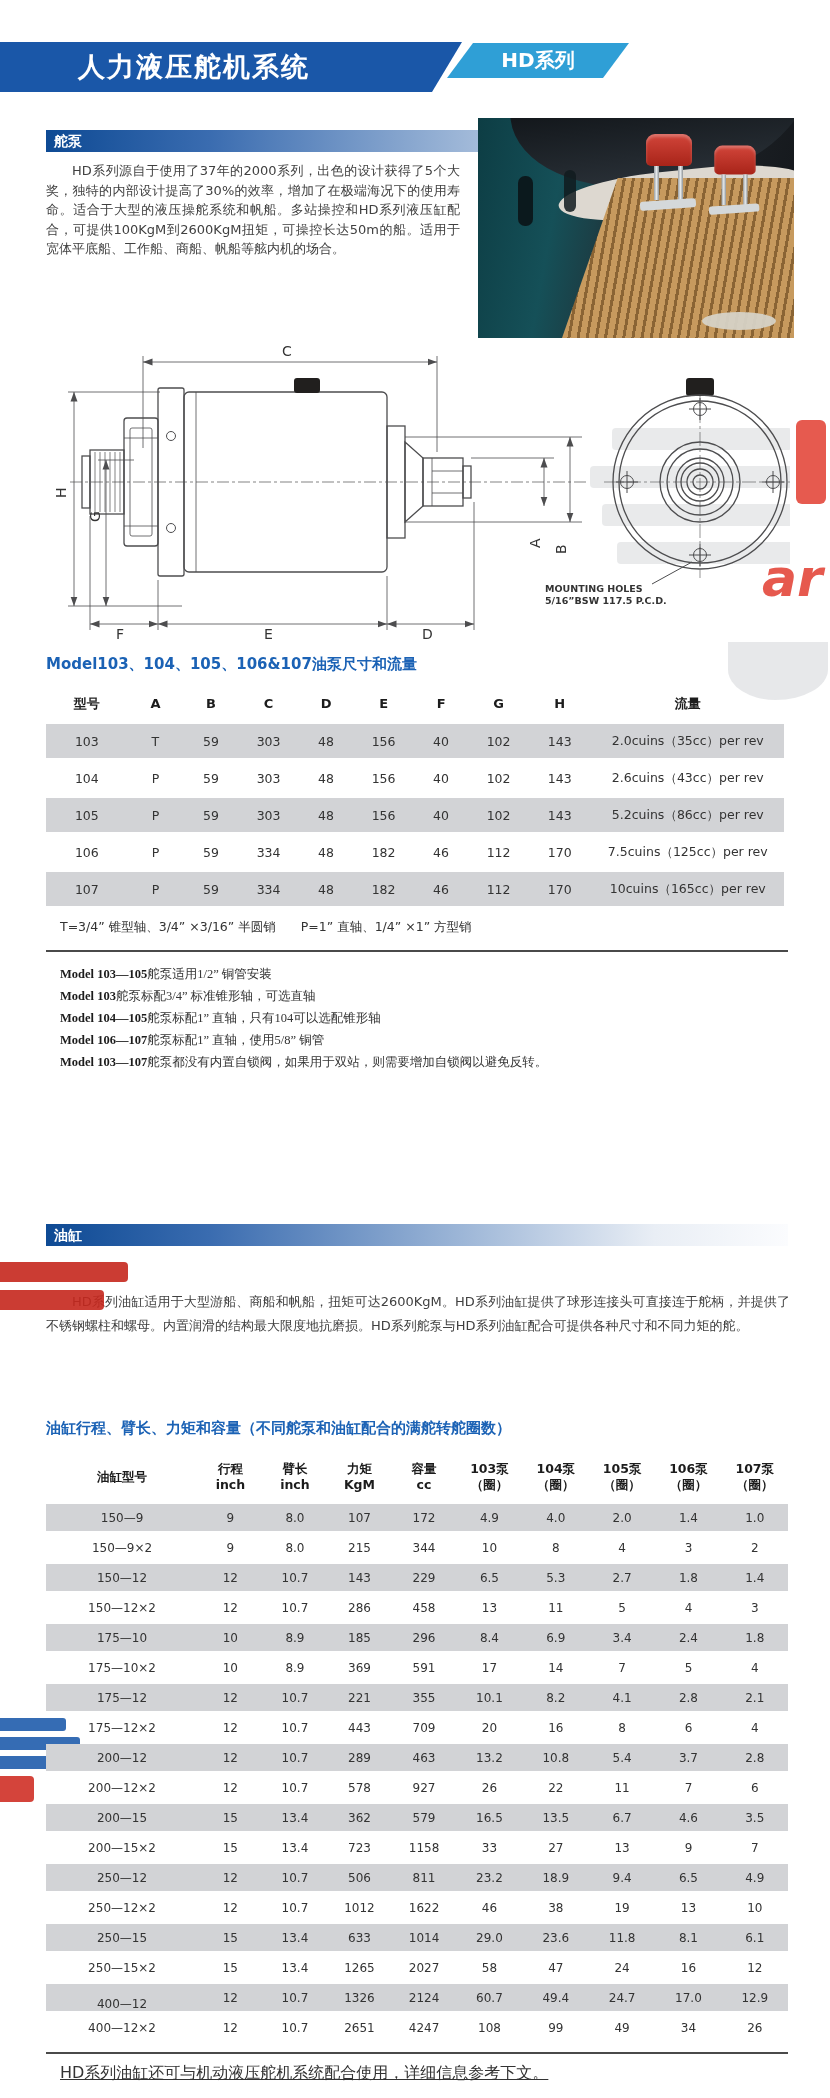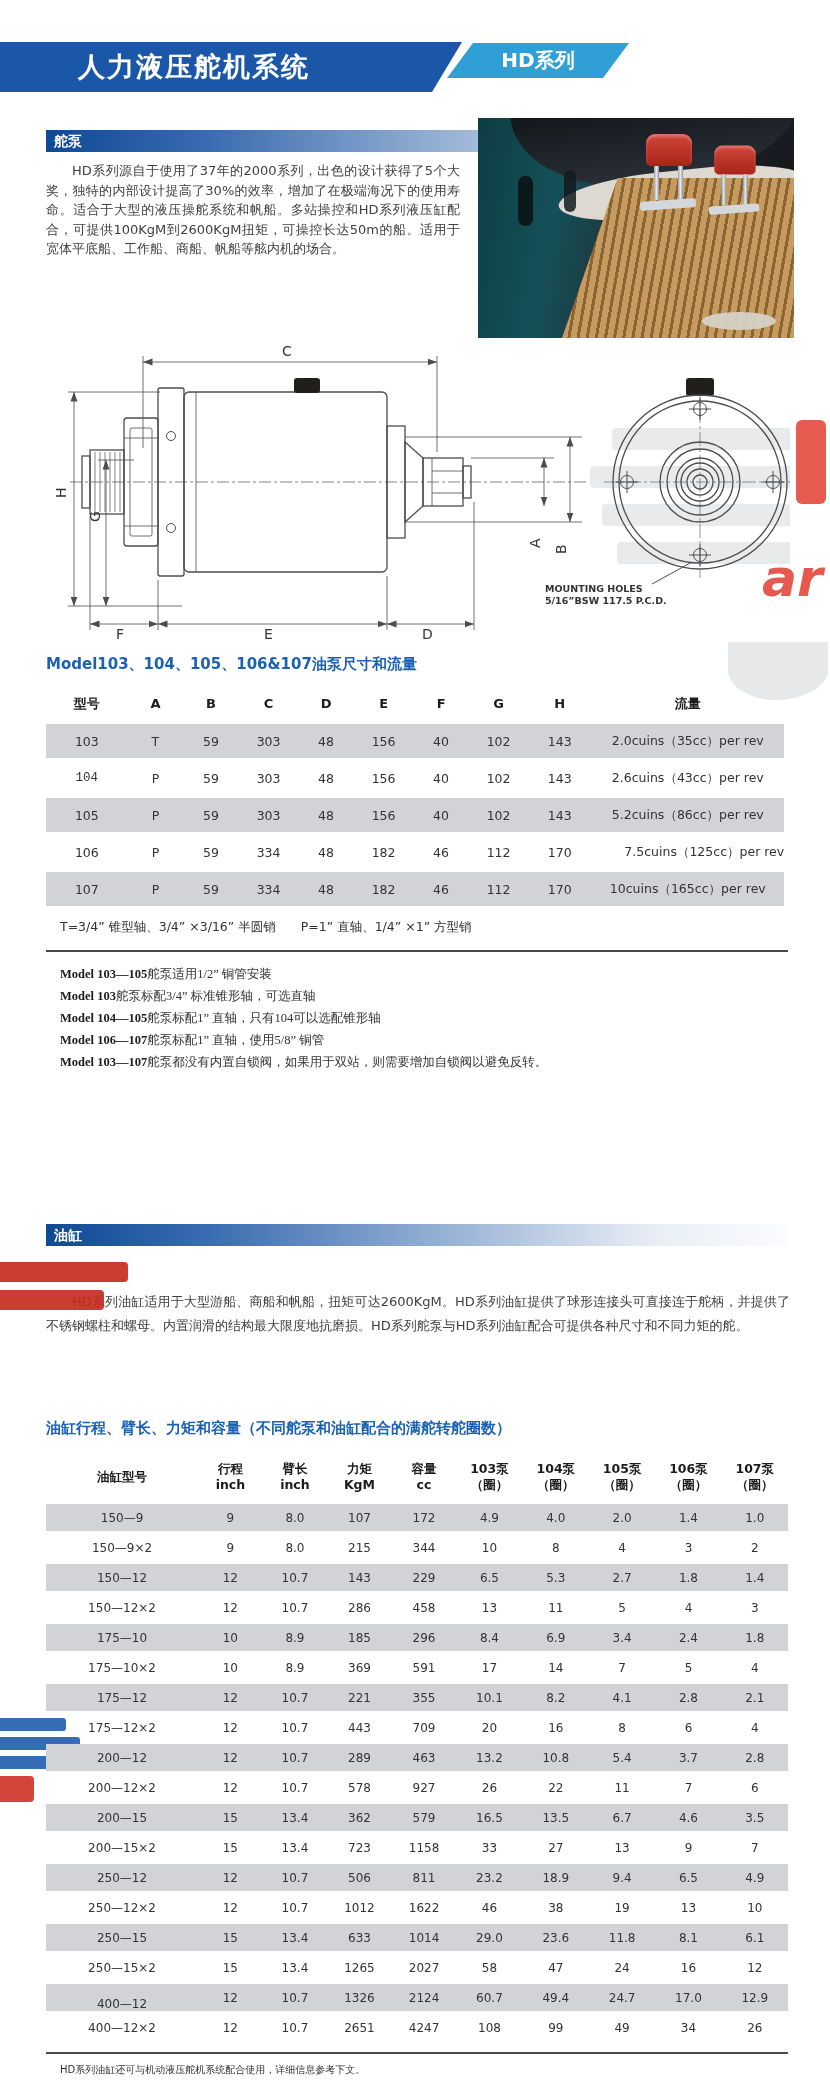--- a/index.html
+++ b/index.html
@@ -66,21 +66,21 @@
   #cyl-table .tr{height:27px;margin-bottom:3px;font-size:12px;}
   #cyl-table .tr.thead{height:42px;margin-bottom:6px;font-size:12.5px;}
 
   .note-small{position:absolute;left:60px;top:919px;font-size:12.5px;color:#333;white-space:pre;}
   .rule{position:absolute;left:46px;width:742px;background:#4a4a4a;}
   #rule1{top:950px;height:2px;}
   #rule2{top:2052px;height:1.5px;}
   #notes{position:absolute;left:60px;top:963px;font-size:12.5px;color:#333;}
   .note-line{line-height:22px;font-family:Liberation Serif, serif;}
   .note-line b{color:#1c1c1c;}
-  #footer-note{position:absolute;left:60px;top:2063px;font-size:10px;color:#333;}
+  #footer-note{position:absolute;left:60px;top:2063px;font-size:16px;color:#333;text-decoration:underline;}
 
   
   #drawing{position:absolute;left:42px;top:340px;z-index:1;}
   #drawing text{font-family:"DejaVu Sans","Liberation Sans",sans-serif;}
 
   
   .wm{position:absolute;pointer-events:none;}
   #wm-swoosh{left:728px;top:642px;width:100px;height:58px;background:#dadcdf;opacity:.65;
              border-radius:0 0 100% 90%/0 0 100% 100%;}
   #wm-redbar{left:796px;top:420px;width:30px;height:84px;background:#e23d30;border-radius:6px;opacity:.85;}
@@ -301,21 +301,21 @@
           <div>102</div>
         </div>
         <div class="td" style="width: 8.5%;">
           <div>143</div>
         </div>
         <div class="td" style="width: 26%;">
           <div>2.0cuins（35cc）per rev</div>
         </div>
       </div>
       <div class="tr ">
-        <div class="td" style="width: 11%; font-family: Liberation Mono, monospace;">
+        <div class="td" style="width: 11%;">
           <div>104</div>
         </div>
         <div class="td" style="width: 7.5%;">
           <div>P</div>
         </div>
         <div class="td" style="width: 7.5%;">
           <div>59</div>
         </div>
         <div class="td" style="width: 8%;">
           <div>303</div>
@@ -392,21 +392,21 @@
         </div>
         <div class="td" style="width: 7.5%;">
           <div>46</div>
         </div>
         <div class="td" style="width: 8%;">
           <div>112</div>
         </div>
         <div class="td" style="width: 8.5%;">
           <div>170</div>
         </div>
-        <div class="td" style="width: 26%; align-items: flex-end;">
+        <div class="td" style="width: 26%;">
           <div>7.5cuins（125cc）per rev</div>
         </div>
       </div>
       <div class="tr shade">
         <div class="td" style="width: 11%;">
           <div>107</div>
         </div>
         <div class="td" style="width: 7.5%;">
           <div>P</div>
         </div>

